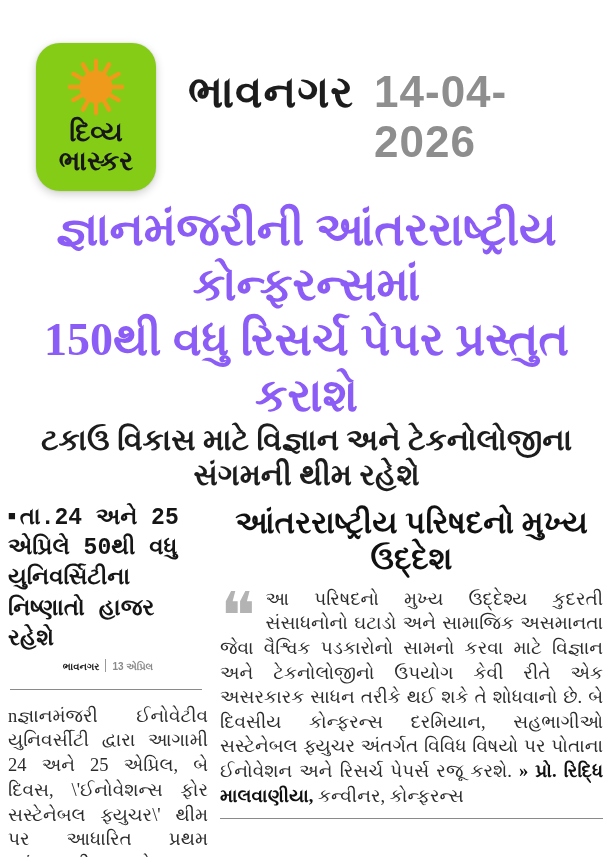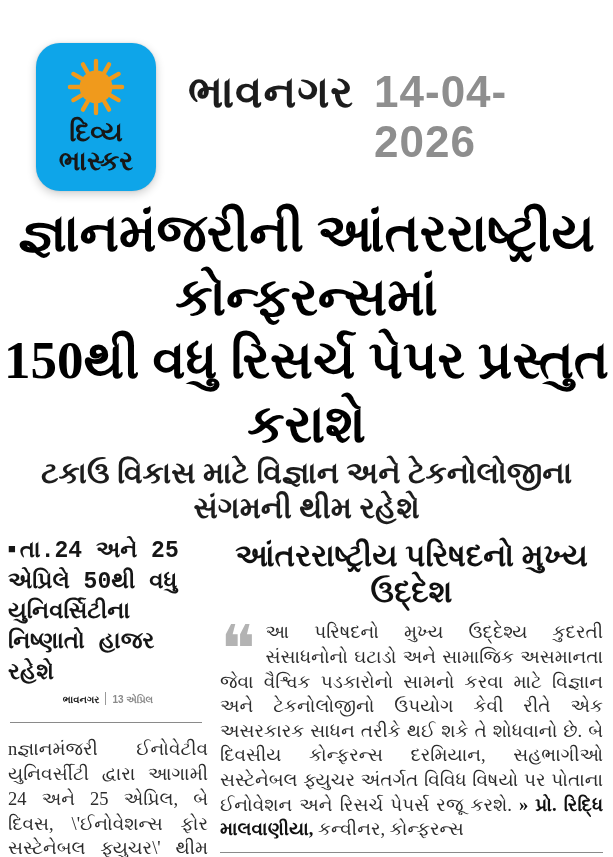--- a/index.html
+++ b/index.html
@@ -6,38 +6,38 @@
   html,body { background:#ffffff; }
   .page {
     width:613px; height:857px; margin:0 auto; background:#ffffff;
     overflow:hidden; position:relative;
     font-family:"Liberation Serif","DejaVu Serif",serif;
     color:#232323;
   }
   
   .masthead { display:flex; align-items:center; padding:40px 14px 6px 36px; height:200px; }
   .logo-card {
-    width:120px; height:148px; background:#0ea5e9; border-radius:24px;
+    width:120px; height:148px; background:#84cc16; border-radius:24px;
     box-shadow:0 3px 10px rgba(0,0,0,.20), 0 0 2px rgba(0,0,0,.12);
     display:flex; flex-direction:column; align-items:center; justify-content:center;
     flex-shrink:0;
   }
   .logo-sun { margin-bottom:2px; }
   .logo-word {
     font-family:"Liberation Sans","DejaVu Sans",sans-serif;
     font-weight:bold; font-size:27px; line-height:1.08; color:#171717; text-align:center;
   }
   .masthead-right { display:flex; align-items:baseline; margin-left:32px; gap:20px;
     font-family:"Liberation Sans","DejaVu Sans",sans-serif; font-weight:bold; }
   .edition { font-size:44px; color:#1c1c1c; letter-spacing:1px; }
   .issue-date { font-size:44px; color:#8e8e8e; letter-spacing:1px; }
   
   .headline {
-    text-align:center; font-size:53px; font-weight:bold; line-height:1.2;
-    color:#000000; padding:0 4px; margin-top:2px;
+    text-align:center; font-size:46px; font-weight:bold; line-height:1.2;
+    color:#8b5cf6; padding:0 4px; margin-top:2px;
   }
   .subheadline {
     text-align:center; font-size:30px; font-weight:bold; color:#1d1d1d;
     padding:0 6px;
   }
   
   .content { display:flex; gap:12px; padding:6px 10px 0 8px; margin-top:4px; }
   .left-col { width:200px; flex-shrink:0; }
   .left-highlight { font-size:23px; font-weight:bold; line-height:1.32; color:#161616;font-family:Liberation Mono, monospace; }
   .bullet { font-size:13px; vertical-align:4px; margin-right:4px; }

